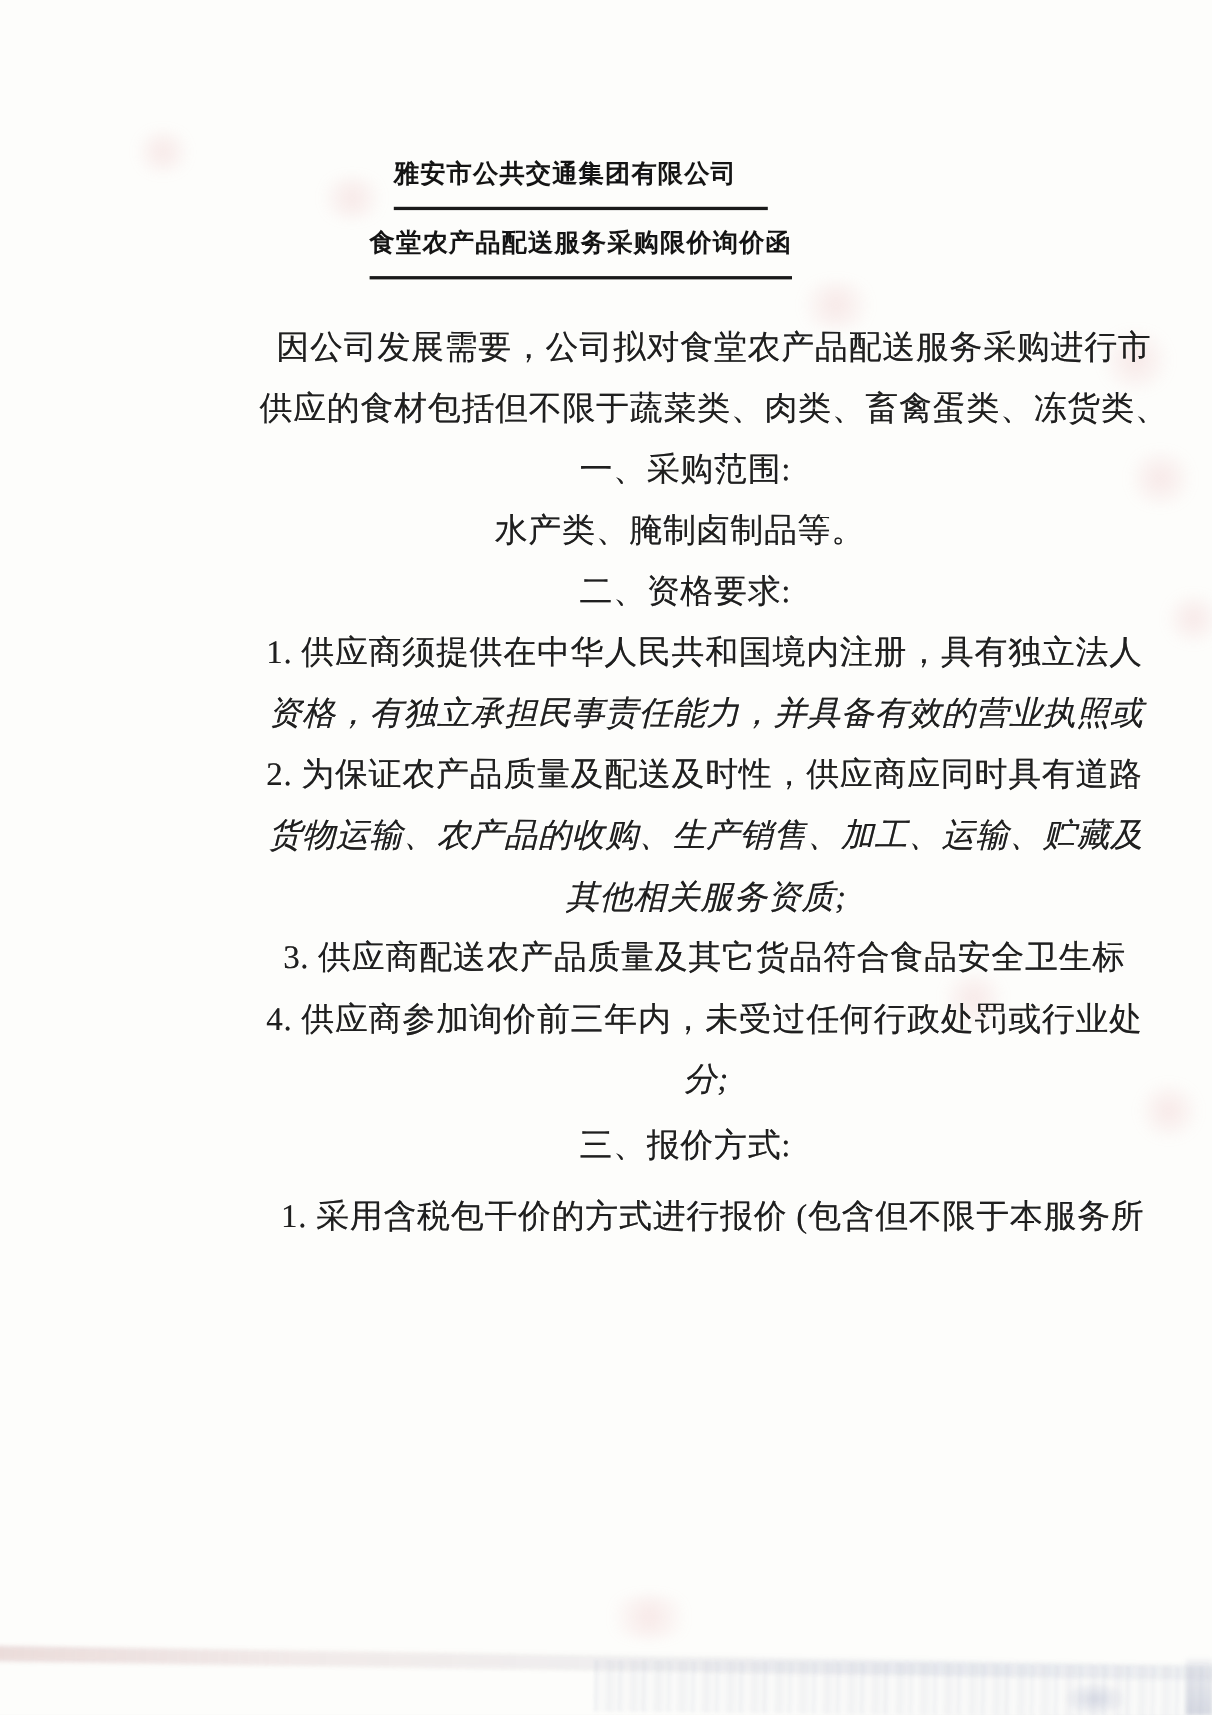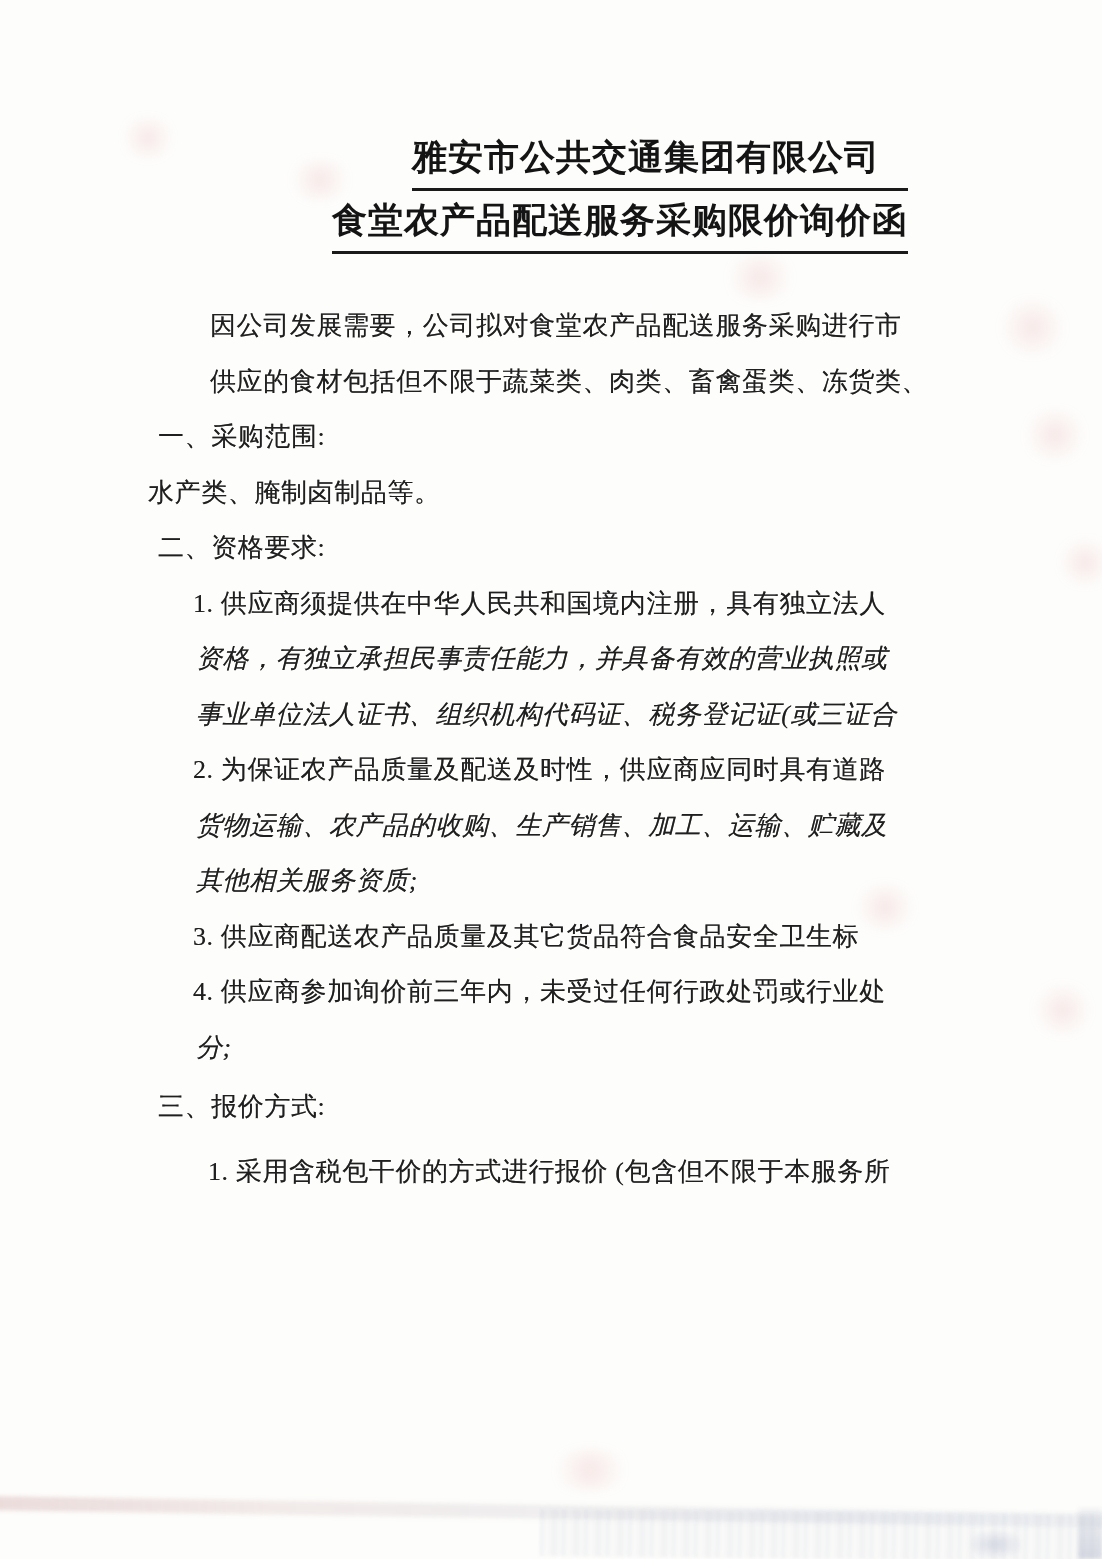--- a/index.html
+++ b/index.html
@@ -14,41 +14,41 @@
   
   .title-wrap{
     position:absolute;
     left:148px;top:128px;width:760px;
     text-align:center;
     font-family:"Liberation Sans", sans-serif;
     font-weight:bold;
     color:#141414;
   }
   .title-line{
-    font-size:35px;
+    font-size:23px;
     letter-spacing:1px;
     line-height:58px;
     white-space:nowrap;
-    text-align:right;
   }
   .title-line .u{
     display:inline-block;
     border-bottom:3px solid #1a1a1a;
     padding-bottom:2px;
   }
   .title-line.first .u{ padding-right:28px; }
   
   .doc-body{
     position:absolute;
-    left:148px;top:298px;width:940px;
-    font-size:26px;
+    left:148px;top:288px;width:940px;
+    font-size:30px;
     letter-spacing:0.6px;
     line-height:55.5px;
     white-space:nowrap;
     text-shadow:0 0 0.6px rgba(10,10,10,0.55);
+    text-align:center;
   }
   .line{ padding-left:0; }
   .l-ind  { padding-left:62px; }
   .l-sec  { padding-left:10px; }
   .l-item { padding-left:45px; }
   .l-cont { padding-left:48px;font-style:italic; }
   .l-item2{ padding-left:60px; }
   .gap-sm { margin-top:4px; }
   .gap-md { margin-top:9px; }
   
@@ -116,21 +116,20 @@
   </div>
 
   <div class="doc-body">
     <div class="line l-ind">因公司发展需要，公司拟对食堂农产品配送服务采购进行市</div>
     <div class="line l-ind">供应的食材包括但不限于蔬菜类、肉类、畜禽蛋类、冻货类、</div>
     <div class="line l-sec">一、采购范围:</div>
     <div class="line">水产类、腌制卤制品等。</div>
     <div class="line l-sec">二、资格要求:</div>
     <div class="line l-item">1. 供应商须提供在中华人民共和国境内注册，具有独立法人</div>
     <div class="line l-cont">资格，有独立承担民事责任能力，并具备有效的营业执照或</div>
-    <div class="line l-cont">事业单位法人证书、组织机构代码证、税务登记证(或三证合</div>
     <div class="line l-item">2. 为保证农产品质量及配送及时性，供应商应同时具有道路</div>
     <div class="line l-cont">货物运输、农产品的收购、生产销售、加工、运输、贮藏及</div>
     <div class="line l-cont">其他相关服务资质;</div>
     <div class="line l-item">3. 供应商配送农产品质量及其它货品符合食品安全卫生标</div>
     <div class="line l-item">4. 供应商参加询价前三年内，未受过任何行政处罚或行业处</div>
     <div class="line l-cont">分;</div>
     <div class="line l-sec gap-sm">三、报价方式:</div>
     <div class="line l-item2 gap-md">1. 采用含税包干价的方式进行报价 (包含但不限于本服务所</div>
   </div>
 

